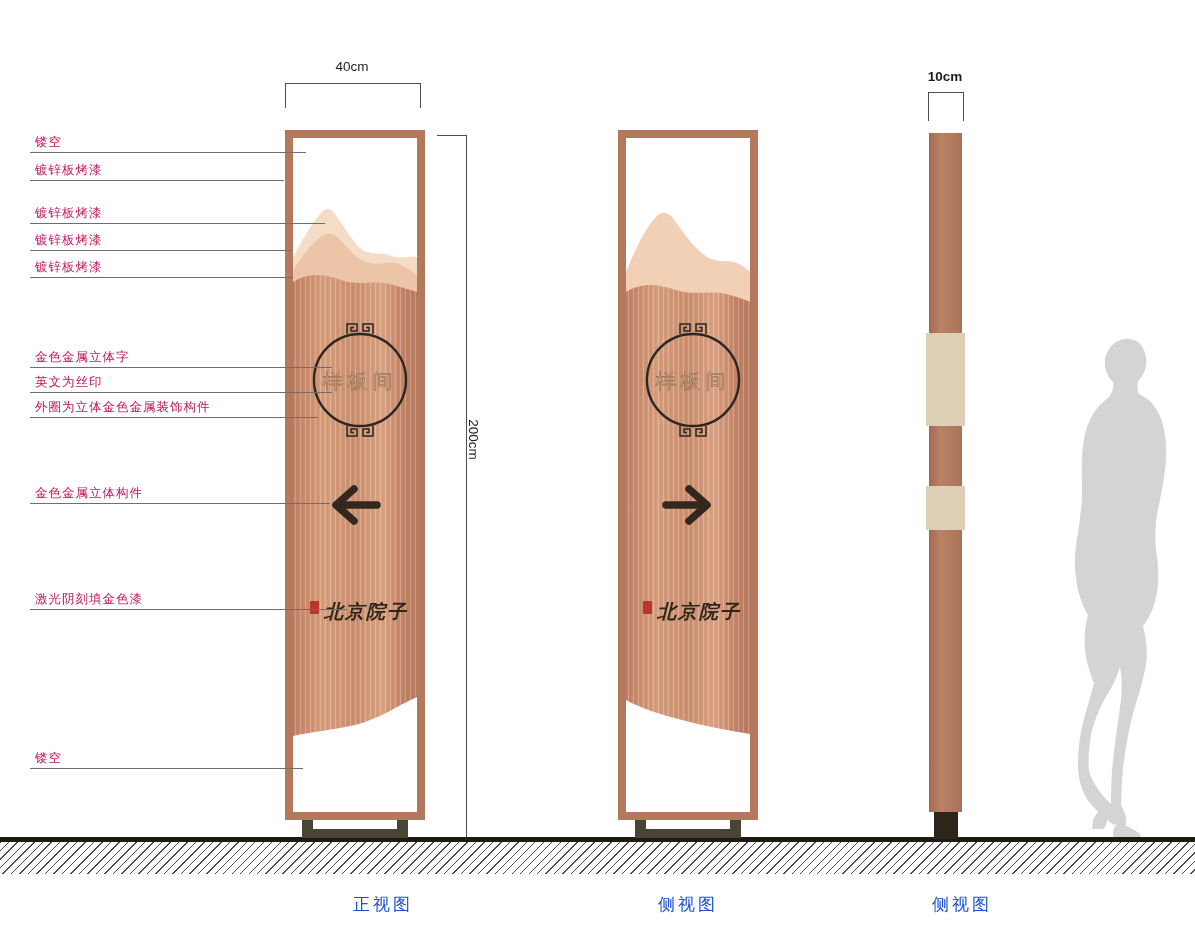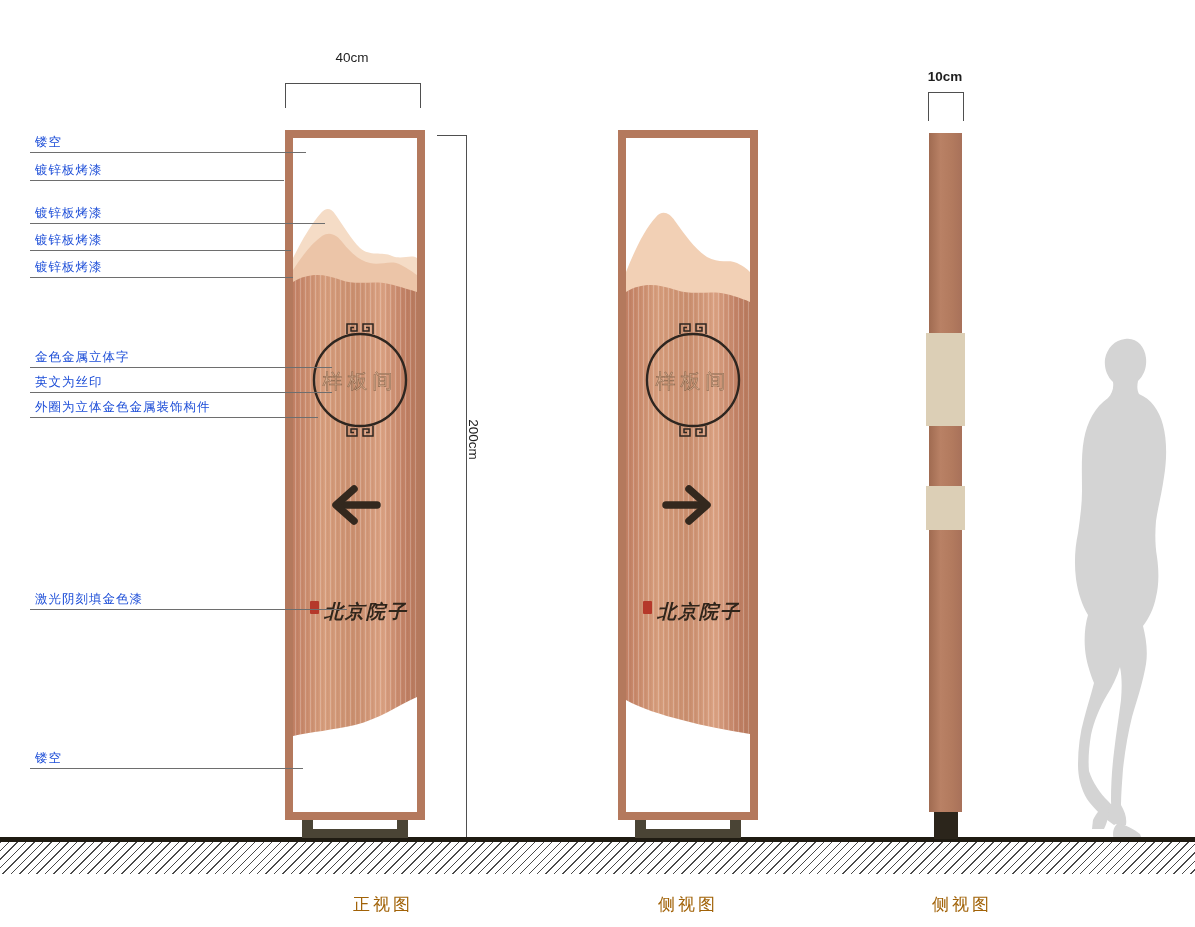--- a/index.html
+++ b/index.html
@@ -1,33 +1,33 @@
 <!DOCTYPE html>
 <html><head>
 <meta charset="utf-8">
 <style>
   html,body{margin:0;padding:0;background:#fff;}
   .canvas{position:relative;width:1195px;height:927px;background:#ffffff;overflow:hidden;
           font-family:"Liberation Sans","DejaVu Sans",sans-serif;color:#3c3c3c;}
   .abs{position:absolute;}
   
   .ann{position:absolute;left:30px;height:17px;border-bottom:1px solid #6e6e6e;z-index:30;}
-  .ann span{position:absolute;left:5px;bottom:1px;font-size:12.5px;color:#1d4ed8;letter-spacing:1px;white-space:nowrap;}
+  .ann span{position:absolute;left:5px;bottom:1px;font-size:12.5px;color:#be185d;letter-spacing:1px;white-space:nowrap;}
   
   .dim-bracket{position:absolute;border-top:1px solid #4f4f4f;border-left:1px solid #4f4f4f;border-right:1px solid #4f4f4f;z-index:20;}
   .dim-text{position:absolute;font-size:13.5px;color:#1e1e1e;text-align:center;z-index:20;}
   .vline{position:absolute;width:0;border-left:1px solid #4f4f4f;z-index:5;}
   .hline{position:absolute;height:0;border-top:1px solid #4f4f4f;z-index:5;}
   .rot90{transform:rotate(90deg);transform-origin:center;}
   
   .ground-line{position:absolute;left:0;top:837px;width:1195px;height:5px;background:#1f1b12;z-index:10;}
   .ground-hatch{position:absolute;left:0;top:842px;width:1195px;height:32px;z-index:9;
      background:repeating-linear-gradient(135deg,#4a4a4a 0px,#4a4a4a 1px,transparent 1px,transparent 6px);}
   
-  .view-label{position:absolute;top:893px;width:140px;text-align:center;font-size:17px;letter-spacing:3px;color:#a16207;z-index:20;}
+  .view-label{position:absolute;top:893px;width:140px;text-align:center;font-size:17px;letter-spacing:3px;color:#1d4ed8;z-index:20;}
   .sign-svg{position:absolute;z-index:15;}
   .slab{position:absolute;z-index:15;}
 </style>
 </head>
 <body>
 
 <div class="canvas">
 
   <svg class="sign-svg" style="left:285px;top:130px;" width="140" height="708" viewBox="0 0 140 708">
     <defs>
@@ -131,21 +131,21 @@
                C44,226 45,210 48,196 C50,182 52,168 52,154 C52,136 51,118 54,102
                C57,85 65,70 78,61 C82,57 84,51 83,45 C77,39 74,31 75,22 C77,11 85,3 95,2 Z"></path>
       <path d="M88,486 C96,488 104,492 110,497 L112,503 L84,503 C82,497 83,490 88,486 Z"></path>
       <path d="M78,466 C72,470 66,476 63,483 L62,492 L74,492 C78,484 80,474 78,466 Z"></path>
     </g>
   </svg>
 
   <div class="ground-line"></div>
   <div class="ground-hatch"></div>
 
-  <div class="dim-text" style="left:285px;top:50px;width:134px;">40cm</div>
+  <div class="dim-text" style="left:285px;top:59px;width:134px;">40cm</div>
   <div class="dim-bracket" style="left:285px;top:83px;width:134px;height:24px;"></div>
 
   <div class="hline" style="left:437px;top:135px;width:29px;"></div>
   <div class="vline" style="left:466px;top:135px;height:703px;"></div>
   <div class="dim-text rot90" style="left:448px;top:432px;width:50px;">200cm</div>
 
   <div class="dim-text" style="left:898px;top:69px;width:94px;font-weight:bold;">10cm</div>
   <div class="dim-bracket" style="left:928px;top:92px;width:34px;height:28px;"></div>
 
   <div class="ann" style="top:135px;width:276px;">
@@ -165,20 +165,23 @@
     </div>
   <div class="ann" style="top:375px;width:302px;">
       <span>英文为丝印</span>
     </div>
   <div class="ann" style="top:350px;width:302px;">
       <span>金色金属立体字</span>
     </div>
   <div class="ann" style="top:400px;width:288px;text-decoration:underline;">
       <span>外圈为立体金色金属装饰构件</span>
     </div>
+  <div class="ann" style="top:486px;width:300px;">
+      <span>金色金属立体构件</span>
+    </div>
   <div class="ann" style="top:576px;width:317px;margin-top:16px;">
       <span>激光阴刻填金色漆</span>
     </div>
   <div class="ann" style="top:751px;width:273px;">
       <span>镂空</span>
     </div>
 
   <div class="view-label" style="left:313px;">正视图</div>
   <div class="view-label" style="left:618px;">侧视图</div>
   <div class="view-label" style="left:892px;">侧视图</div>

